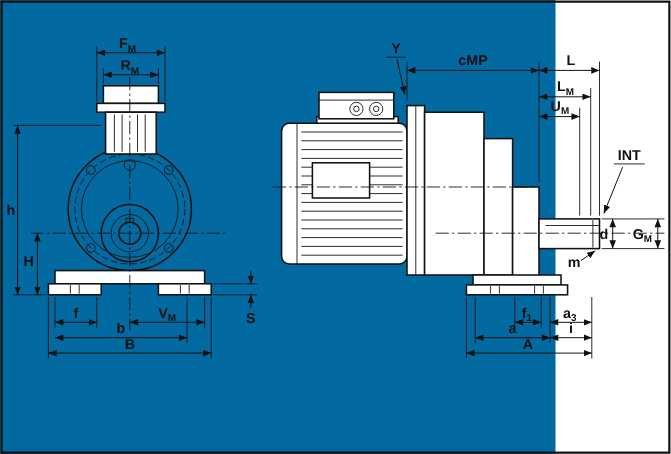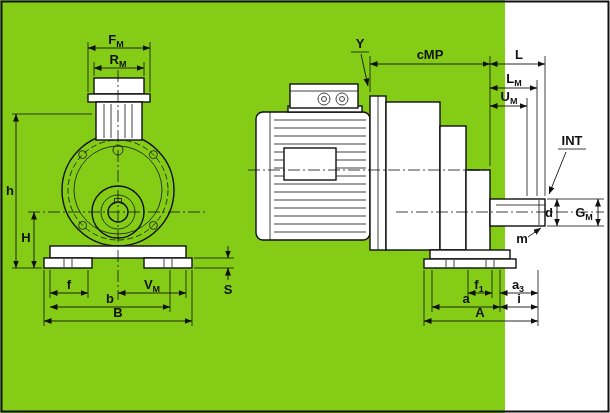--- a/index.html
+++ b/index.html
@@ -1,16 +1,16 @@
 <!DOCTYPE html>
 <html><head>
 <meta charset="utf-8">
 <style>
   html,body{margin:0;padding:0;background:#ffffff;}
-  .stage{position:relative;width:505px;height:413px;background:#84cc16;font-family:"Liberation Sans",sans-serif;}
+  .stage{position:relative;width:505px;height:413px;background:#0369a1;font-family:"Liberation Sans",sans-serif;}
   svg{display:block;}
   .outline{fill:none;stroke:#111;stroke-width:1.4;}
   .outlineW{fill:#fff;stroke:#111;stroke-width:1.4;}
   .thin{fill:none;stroke:#111;stroke-width:0.8;}
   .dim{fill:none;stroke:#111;stroke-width:0.9;}
   .ext{fill:none;stroke:#111;stroke-width:0.8;}
   .cl{fill:none;stroke:#111;stroke-width:0.8;stroke-dasharray:12 3 2 3;}
   .dashc{fill:none;stroke:#111;stroke-width:0.8;stroke-dasharray:6 3;}
   .lbl{font-family:"Liberation Sans",sans-serif;font-size:13px;font-weight:bold;fill:#111;}
   .sub{font-size:9px;}

